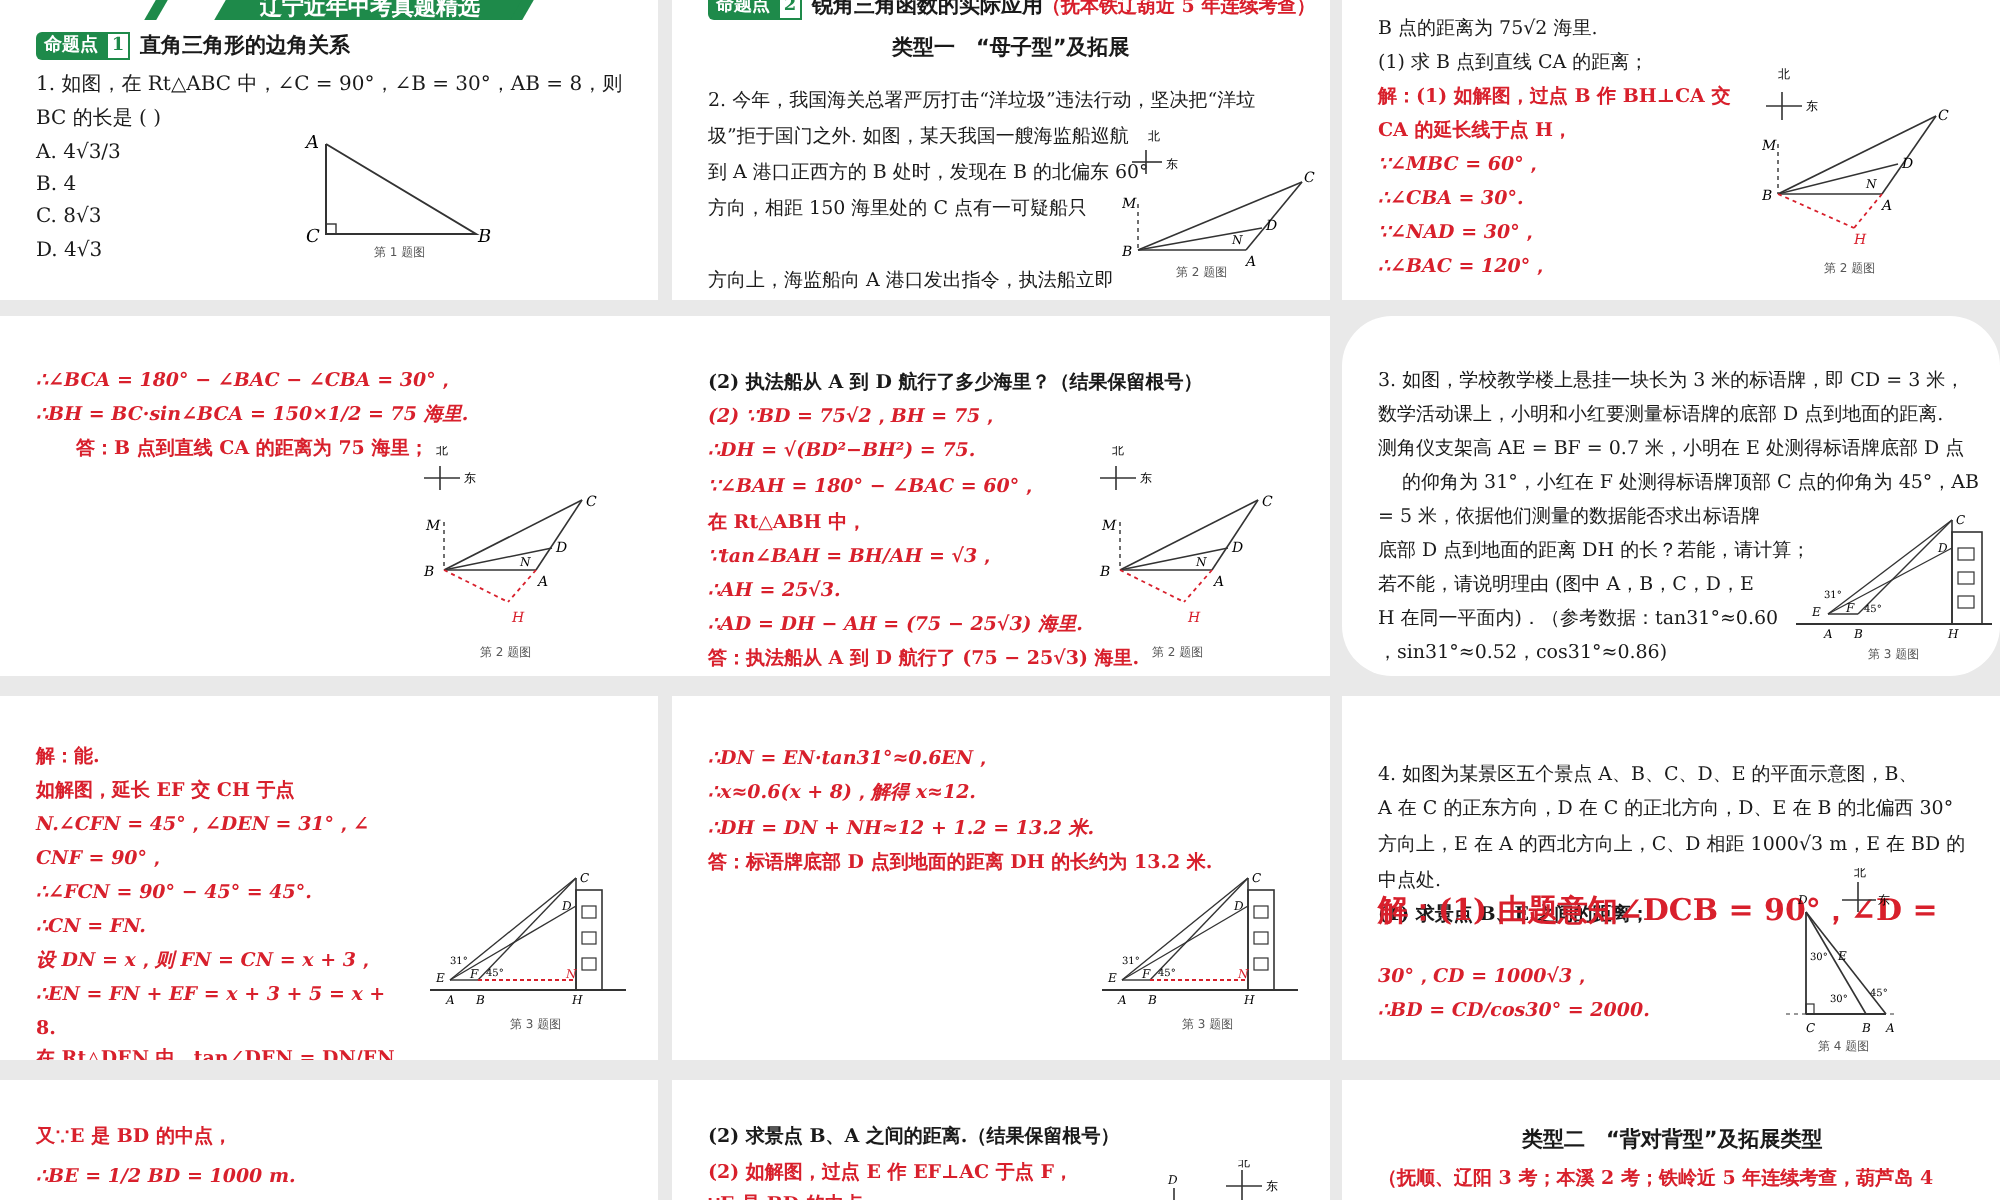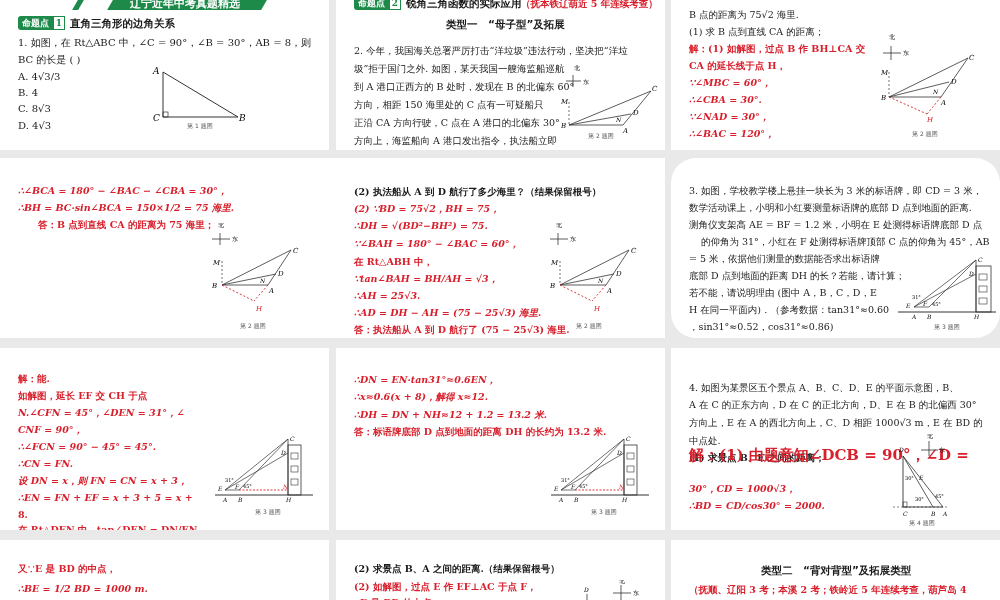--- a/index.html
+++ b/index.html
@@ -53,21 +53,20 @@
     <span class="tag-green">命题点</span>
     <span class="tag-num">2</span>
   </div>
   <div class="txt title" style="left:70px;top:-3px;">锐角三角函数的实际应用</div>
   <div class="txt red bold" style="left:185px;top:-3px;font-size:9.5px;">（抚本铁辽葫近 5 年连续考查）</div>
   <div class="txt title" style="left:110px;top:18px;">类型一　“母子型”及拓展</div>
   <div class="txt" style="left:18px;top:44px;font-size:9.5px;">2. 今年，我国海关总署严厉打击“洋垃圾”违法行动，坚决把“洋垃</div>
   <div class="txt" style="left:18px;top:62px;font-size:9.5px;">圾”拒于国门之外. 如图，某天我国一艘海监船巡航</div>
   <div class="txt" style="left:18px;top:80px;font-size:9.5px;">到 A 港口正西方的 B 处时，发现在 B 的北偏东 60°</div>
   <div class="txt" style="left:18px;top:98px;font-size:9.5px;">方向，相距 150 海里处的 C 点有一可疑船只</div>
-  <div class="txt" style="left:18px;top:116px;font-size:9.5px;">正沿 CA 方向行驶，C 点在 A 港口的北偏东 30°</div>
   <div class="txt" style="left:18px;top:134px;font-size:9.5px;">方向上，海监船向 A 港口发出指令，执法船立即</div>
   <svg style="position:absolute;left:225px;top:62px;" width="100" height="78">
     <line x1="12" y1="13" x2="12" y2="25" stroke="#333" stroke-width="0.8"></line>
     <line x1="5" y1="19" x2="20" y2="19" stroke="#333" stroke-width="0.8"></line>
     <text x="13" y="8" font-size="6">北</text>
       <text x="22" y="22" font-size="6">东</text>
     <line x1="8" y1="40" x2="8" y2="63" stroke="#333" stroke-dasharray="2,2" stroke-width="0.7"></line>
     <line x1="8" y1="63" x2="90" y2="29" stroke="#333" stroke-width="0.8"></line>
     <line x1="8" y1="63" x2="70" y2="52" stroke="#333" stroke-width="0.8"></line>
     <line x1="8" y1="63" x2="62" y2="63" stroke="#333" stroke-width="0.8"></line>
@@ -170,21 +169,21 @@
     <text x="70" y="53" font-size="7" font-style="italic">D</text>
       <text x="85" y="30" font-size="7" font-style="italic">C</text>
     <text x="48" y="88" font-size="7" font-style="italic" fill="#d8202c">H</text>
   </svg>
   <div class="cap" style="left:240px;top:164px;">第 2 题图</div>
 </div>
 
 <div class="slide" style="left:671px;top:158px;width:329px;height:180px;border-radius:25px;">
   <div class="txt" style="left:18px;top:26px;font-size:9.5px;">3. 如图，学校教学楼上悬挂一块长为 3 米的标语牌，即 CD = 3 米，</div>
   <div class="txt" style="left:18px;top:43px;font-size:9.5px;">数学活动课上，小明和小红要测量标语牌的底部 D 点到地面的距离.</div>
-  <div class="txt" style="left:18px;top:60px;font-size:9.5px;">测角仪支架高 AE = BF = 1.2 米，小明在 E 处测得标语牌底部 D 点</div>
+  <div class="txt" style="left:18px;top:60px;font-size:9.5px;">测角仪支架高 AE = BF = 0.7 米，小明在 E 处测得标语牌底部 D 点</div>
   <div class="txt" style="left:18px;top:77px;font-size:9.5px;margin-left:12px;">的仰角为 31°，小红在 F 处测得标语牌顶部 C 点的仰角为 45°，AB</div>
   <div class="txt" style="left:18px;top:94px;font-size:9.5px;">= 5 米，依据他们测量的数据能否求出标语牌</div>
   <div class="txt" style="left:18px;top:128px;font-size:9.5px;">若不能，请说明理由 (图中 A，B，C，D，E</div>
   <div class="txt" style="left:18px;top:111px;font-size:9.5px;">底部 D 点到地面的距离 DH 的长？若能，请计算；</div>
   <div class="txt" style="left:18px;top:145px;font-size:9.5px;">H 在同一平面内)．（参考数据：tan31°≈0.60</div>
   <div class="txt" style="left:18px;top:162px;font-size:9.5px;">，sin31°≈0.52，cos31°≈0.86)</div>
   <svg style="position:absolute;left:225px;top:98px;" width="100" height="65">
     <line x1="2" y1="56" x2="100" y2="56" stroke="#333" stroke-width="1"></line>
     <rect x="80" y="10" width="15" height="46" fill="none" stroke="#333" stroke-width="0.8"></rect>
     <rect x="83" y="18" width="8" height="6" fill="none" stroke="#333" stroke-width="0.6"></rect>

